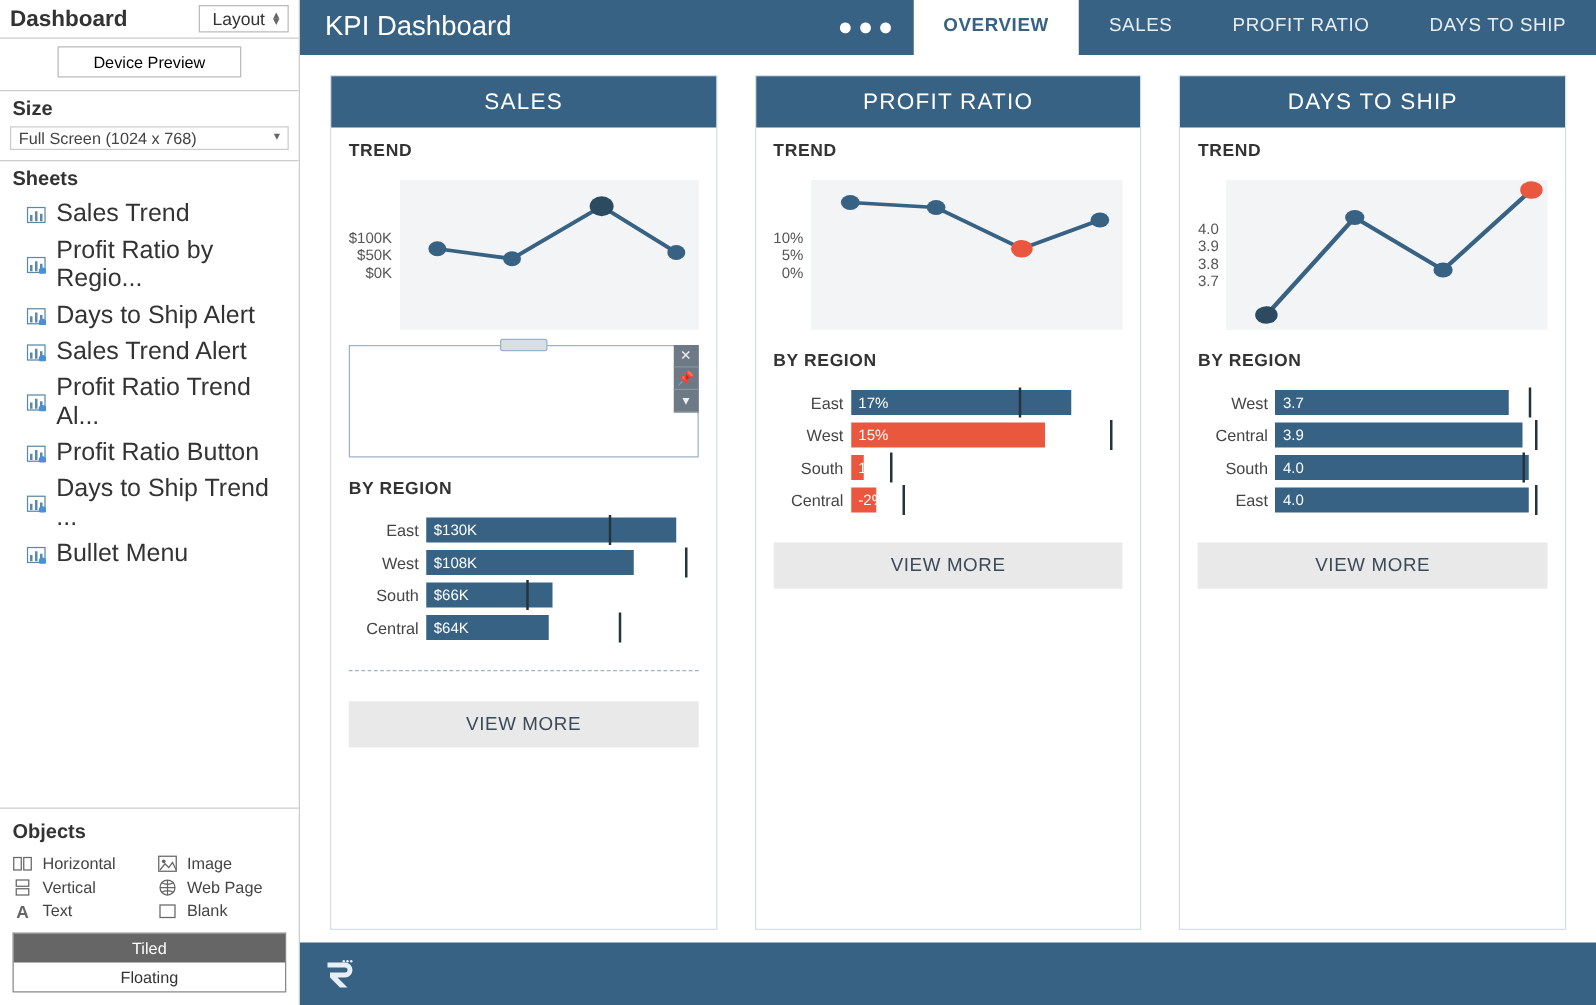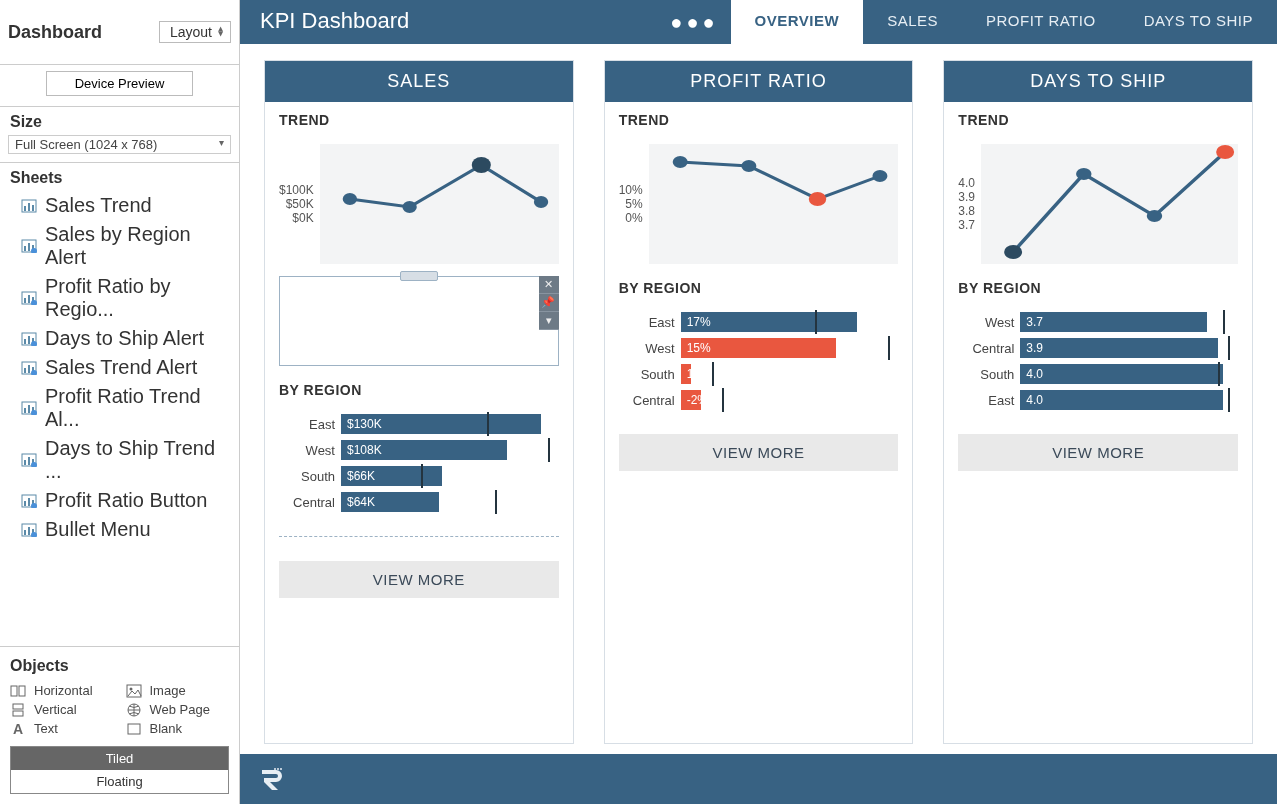--- a/index.html
+++ b/index.html
@@ -1,19 +1,19 @@
 <!DOCTYPE html>
 <html><head>
 <meta charset="utf-8">
 <style>
   * { box-sizing: border-box; margin: 0; padding: 0; font-family: "Segoe UI", Arial, sans-serif; }
   body { background:#fff; color:#333; font-size:13px; width:1277px; height:804px; overflow:hidden; display:flex; }
   
   .left-panel { width:240px; border-right:1px solid #ccc; display:flex; flex-direction:column; }
-  .left-top { display:flex; align-items:center; padding:21px 8px; border-bottom:1px solid #ccc; }
+  .left-top { display:flex; align-items:center; padding:4px 8px; border-bottom:1px solid #ccc; }
   .left-top .title { font-size:18px; font-weight:600; flex:1; }
   .layout-sel { border:1px solid #bbb; padding:2px 18px 2px 10px; font-size:14px; position:relative; background:#fff; }
   .layout-sel:after { content:"◂▸"; font-size:10px; position:absolute; right:4px; top:4px; color:#666; transform:rotate(90deg); }
   .device-prev { margin:6px auto 8px; display:block; border:1px solid #bbb; background:#fff; padding:4px 28px; font-size:13px; cursor:pointer; }
   .section-label { font-size:16px; font-weight:600; padding:4px 10px 2px; }
   .size-sel { margin:2px 8px 6px; border:1px solid #ccc; background:#fff; padding:1px 6px; font-size:13px; display:flex; justify-content:space-between; align-items:flex-start; color:#444; }
   .size-sel .caret { font-size:10px; color:#666; }
   .divider { border-top:1px solid #ccc; margin:2px 0; }
   .sheet-list { padding:2px 0; }
   .sheet-item { display:flex; align-items:center; gap:8px; padding:3px 21px; cursor:pointer; font-size:20px; color:#333; }
@@ -92,32 +92,20 @@
       <div class="sheet-item">
         <span class="sheet-icon">
           <svg width="16" height="14">
             <rect x="1" y="1" width="14" height="12" fill="none" stroke="#5b8aa8" stroke-width="1"></rect>
             <rect x="3" y="7" width="2" height="5" fill="#5b8aa8"></rect>
             <rect x="7" y="4" width="2" height="8" fill="#5b8aa8"></rect>
             <rect x="11" y="6" width="2" height="6" fill="#5b8aa8"></rect>
             <circle cx="13" cy="12" r="3" fill="#4a90d9"></circle>
           </svg>
         </span>
-        <span>Sales by Region Alert</span>
-      </div>
-      <div class="sheet-item">
-        <span class="sheet-icon">
-          <svg width="16" height="14">
-            <rect x="1" y="1" width="14" height="12" fill="none" stroke="#5b8aa8" stroke-width="1"></rect>
-            <rect x="3" y="7" width="2" height="5" fill="#5b8aa8"></rect>
-            <rect x="7" y="4" width="2" height="8" fill="#5b8aa8"></rect>
-            <rect x="11" y="6" width="2" height="6" fill="#5b8aa8"></rect>
-            <circle cx="13" cy="12" r="3" fill="#4a90d9"></circle>
-          </svg>
-        </span>
         <span>Profit Ratio by Regio...</span>
       </div>
       <div class="sheet-item">
         <span class="sheet-icon">
           <svg width="16" height="14">
             <rect x="1" y="1" width="14" height="12" fill="none" stroke="#5b8aa8" stroke-width="1"></rect>
             <rect x="3" y="7" width="2" height="5" fill="#5b8aa8"></rect>
             <rect x="7" y="4" width="2" height="8" fill="#5b8aa8"></rect>
             <rect x="11" y="6" width="2" height="6" fill="#5b8aa8"></rect>
             <circle cx="13" cy="12" r="3" fill="#4a90d9"></circle>
@@ -152,33 +140,33 @@
       <div class="sheet-item">
         <span class="sheet-icon">
           <svg width="16" height="14">
             <rect x="1" y="1" width="14" height="12" fill="none" stroke="#5b8aa8" stroke-width="1"></rect>
             <rect x="3" y="7" width="2" height="5" fill="#5b8aa8"></rect>
             <rect x="7" y="4" width="2" height="8" fill="#5b8aa8"></rect>
             <rect x="11" y="6" width="2" height="6" fill="#5b8aa8"></rect>
             <circle cx="13" cy="12" r="3" fill="#4a90d9"></circle>
           </svg>
         </span>
+        <span>Profit Ratio Button</span>
+      </div>
+      <div class="sheet-item">
+        <span class="sheet-icon">
+          <svg width="16" height="14">
+            <rect x="1" y="1" width="14" height="12" fill="none" stroke="#5b8aa8" stroke-width="1"></rect>
+            <rect x="3" y="7" width="2" height="5" fill="#5b8aa8"></rect>
+            <rect x="7" y="4" width="2" height="8" fill="#5b8aa8"></rect>
+            <rect x="11" y="6" width="2" height="6" fill="#5b8aa8"></rect>
+            <circle cx="13" cy="12" r="3" fill="#4a90d9"></circle>
+          </svg>
+        </span>
         <span>Days to Ship Trend ...</span>
-      </div>
-      <div class="sheet-item">
-        <span class="sheet-icon">
-          <svg width="16" height="14">
-            <rect x="1" y="1" width="14" height="12" fill="none" stroke="#5b8aa8" stroke-width="1"></rect>
-            <rect x="3" y="7" width="2" height="5" fill="#5b8aa8"></rect>
-            <rect x="7" y="4" width="2" height="8" fill="#5b8aa8"></rect>
-            <rect x="11" y="6" width="2" height="6" fill="#5b8aa8"></rect>
-            <circle cx="13" cy="12" r="3" fill="#4a90d9"></circle>
-          </svg>
-        </span>
-        <span>Profit Ratio Button</span>
       </div>
       <div class="sheet-item">
         <span class="sheet-icon">
           <svg width="16" height="14">
             <rect x="1" y="1" width="14" height="12" fill="none" stroke="#5b8aa8" stroke-width="1"></rect>
             <rect x="3" y="7" width="2" height="5" fill="#5b8aa8"></rect>
             <rect x="7" y="4" width="2" height="8" fill="#5b8aa8"></rect>
             <rect x="11" y="6" width="2" height="6" fill="#5b8aa8"></rect>
             <circle cx="13" cy="12" r="3" fill="#4a90d9"></circle>
           </svg>

